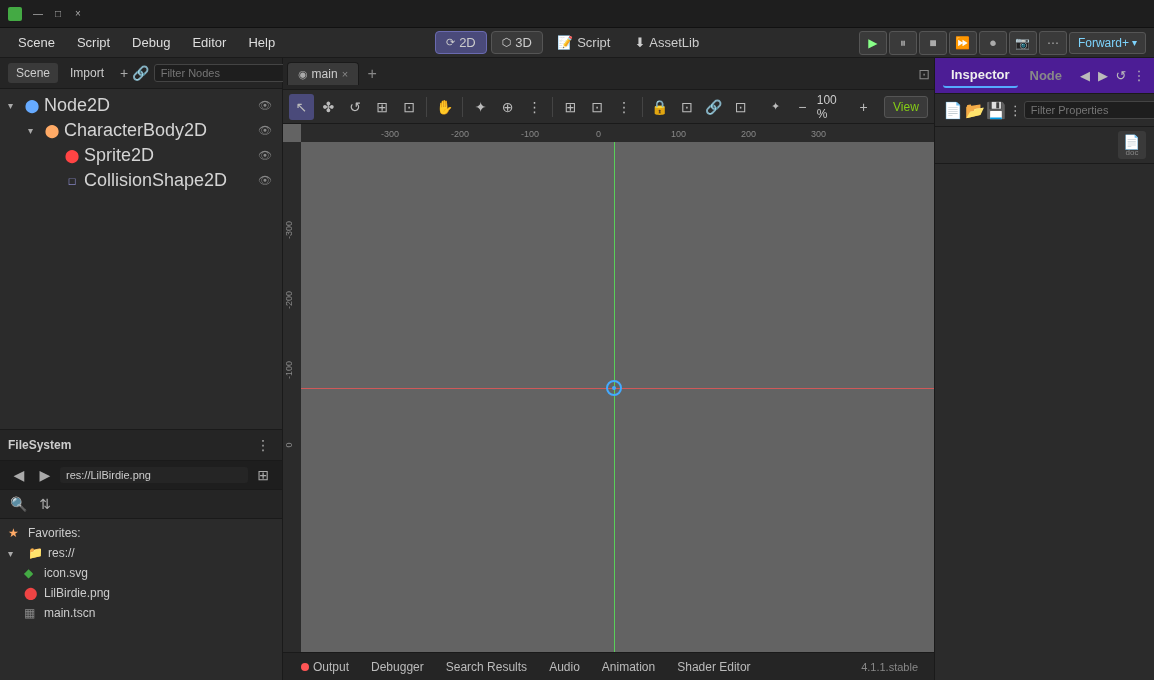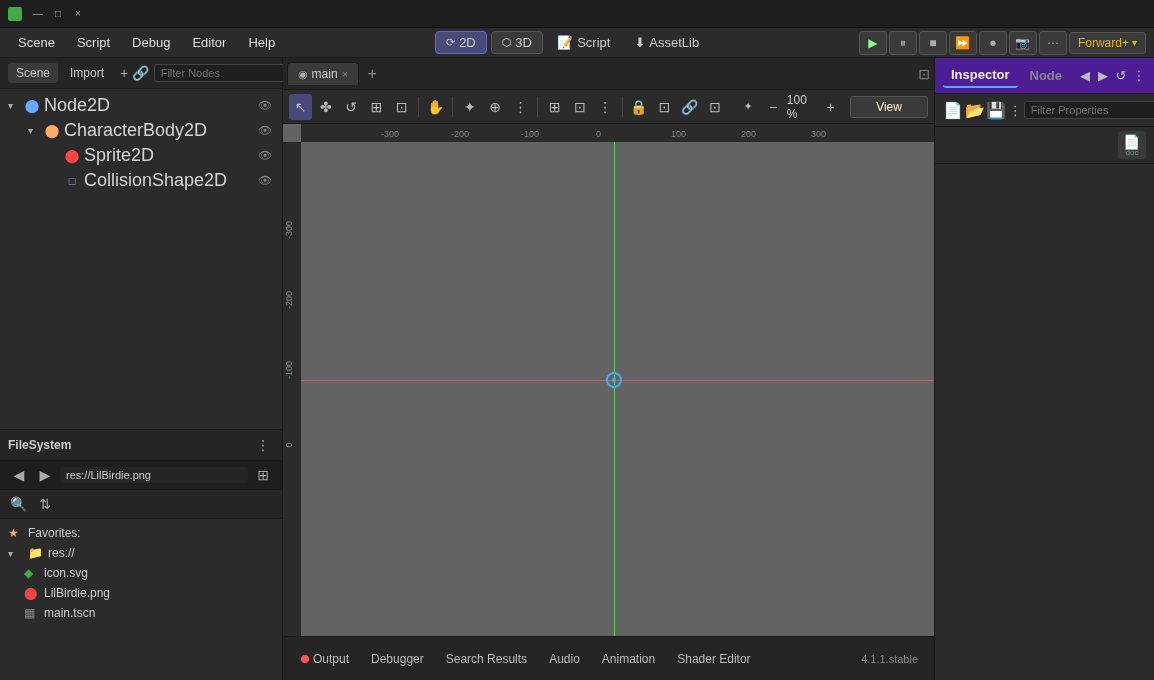--- a/index.html
+++ b/index.html
@@ -82,21 +82,21 @@
     .play-controls { display: flex; gap: 2px; align-items: center; }
     .play-btn {
       width: 28px; height: 24px; background: #3a3a3a; border: 1px solid #555;
       border-radius: 3px; display: flex; align-items: center; justify-content: center;
       cursor: pointer; font-size: 12px; color: #8f8;
     }
     .play-btn.gray { color: #aaa; }
     .forward-btn {
       display: flex; align-items: center; gap: 3px;
       padding: 3px 8px; background: #3a3a3a; border: 1px solid #555;
-      border-radius: 3px; cursor: pointer; font-size: 12px; color: #eab308;
+      border-radius: 3px; cursor: pointer; font-size: 12px; color: #7dd3fc;
     }
 
     
     .main-layout {
       display: flex;
       flex: 1;
       overflow: hidden;
     }
 
     
@@ -227,21 +227,21 @@
     }
     .vp-btn {
       width: 26px; height: 26px; display: flex; align-items: center; justify-content: center;
       border-radius: 3px; cursor: pointer; font-size: 14px; color: #bbb;
       background: transparent;
     }
     .vp-btn.active { background: #4a4a7a; }
     .vp-separator { width: 1px; height: 20px; background: #444; margin: 0 3px; }
     .vp-zoom { display: flex; align-items: center; gap: 2px; padding: 0 6px; font-size: 12px; color: #ccc; }
     .vp-spacer { flex: 1; }
-    .view-btn { padding: 3px 25px; background: #3a3a3a; border: 1px solid #555; border-radius: 3px; font-size: 12px; cursor: pointer; color: #fef9c3; }
+    .view-btn { padding: 3px 8px; background: #3a3a3a; border: 1px solid #555; border-radius: 3px; font-size: 12px; cursor: pointer; color: #84cc16; }
 
     
     .viewport-canvas {
       flex: 1;
       background: #636363;
       position: relative;
       overflow: hidden;
     }
     .ruler-h {
       position: absolute; top: 0; left: 18px; right: 0; height: 18px;
@@ -275,21 +275,21 @@
       position: absolute;
       width: 4px; height: 4px;
       border-radius: 50%;
       background: #4af;
       top: 50%; left: 50%;
       transform: translate(-50%, -50%);
     }
 
     
     .bottom-panel {
-      height: 44px;
+      height: 28px;
       background: #252525;
       display: flex;
       align-items: center;
       border-top: 1px solid #1a1a1a;
       padding: 0 8px;
       gap: 2px;
       flex-shrink: 0;
     }
     .bottom-tab {
       padding: 3px 10px;

